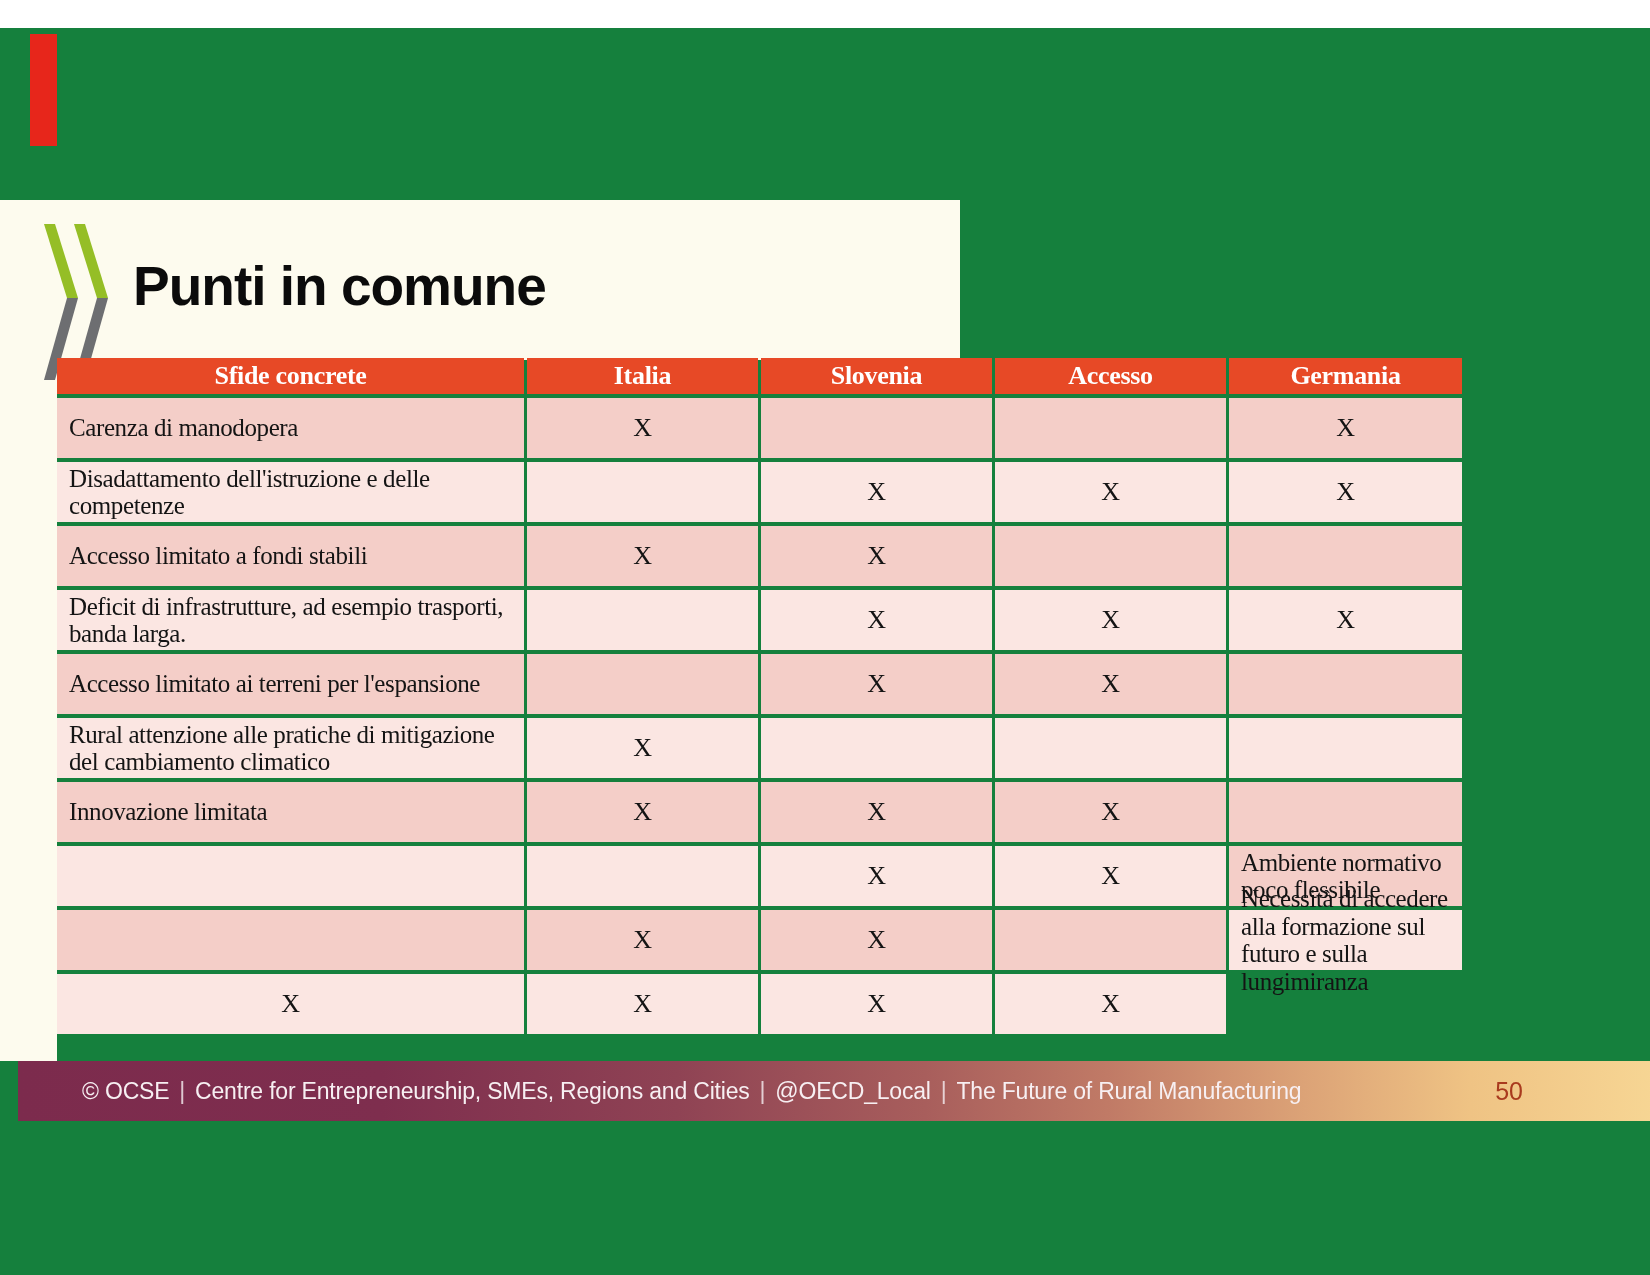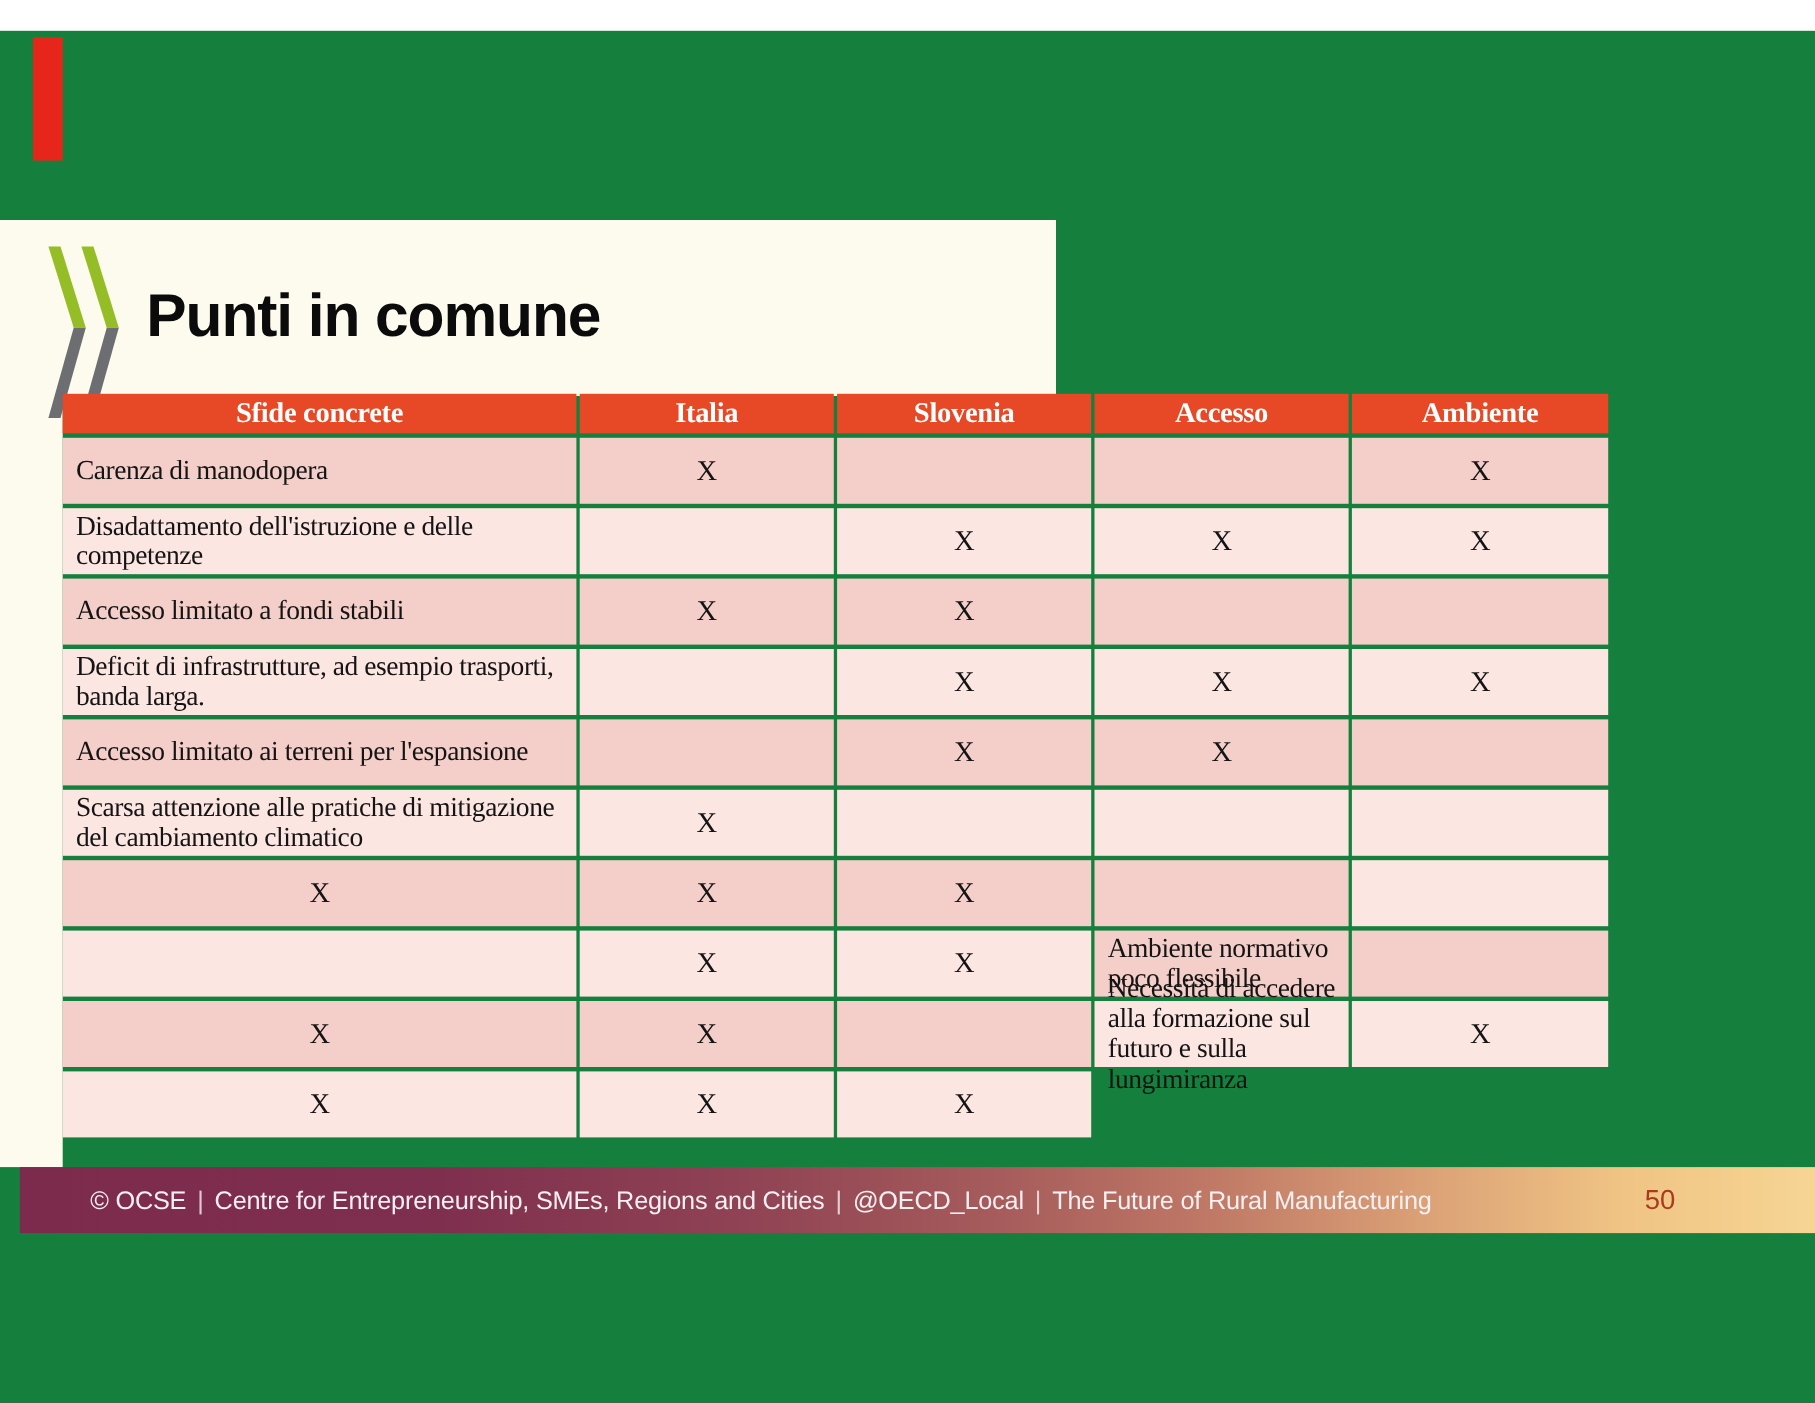--- a/index.html
+++ b/index.html
@@ -89,21 +89,21 @@
     <polygon points="67,80 78,80 55,162 44,162" fill="#6D6E71"></polygon>
   </svg>
 
   <div class="title">Punti in comune</div>
 
   <div class="table" id="challenge-table">
       <div class="hdr">Sfide concrete</div>
       <div class="hdr">Italia</div>
       <div class="hdr">Slovenia</div>
       <div class="hdr">Accesso</div>
-      <div class="hdr">Ambiente</div>
+      <div class="hdr">Germania</div>
       <div class="cell lbl row-dark">Carenza di manodopera</div>
       <div class="cell mark row-dark">X</div>
       <div class="cell mark row-dark"></div>
       <div class="cell mark row-dark"></div>
       <div class="cell mark row-dark">X</div>
       <div class="cell lbl row-light">Disadattamento dell'istruzione e delle competenze</div>
       <div class="cell mark row-light"></div>
       <div class="cell mark row-light">X</div>
       <div class="cell mark row-light">X</div>
       <div class="cell mark row-light">X</div>
@@ -115,25 +115,26 @@
       <div class="cell lbl row-light">Deficit di infrastrutture, ad esempio trasporti, banda larga.</div>
       <div class="cell mark row-light"></div>
       <div class="cell mark row-light">X</div>
       <div class="cell mark row-light">X</div>
       <div class="cell mark row-light">X</div>
       <div class="cell lbl row-dark">Accesso limitato ai terreni per l'espansione</div>
       <div class="cell mark row-dark"></div>
       <div class="cell mark row-dark">X</div>
       <div class="cell mark row-dark">X</div>
       <div class="cell mark row-dark"></div>
-      <div class="cell lbl row-light">Scarsa attenzione alle pratiche di mitigazione del cambiamento climatico</div>
+      <div class="cell lbl row-light">Rural attenzione alle pratiche di mitigazione del cambiamento climatico</div>
       <div class="cell mark row-light">X</div>
       <div class="cell mark row-light"></div>
       <div class="cell mark row-light"></div>
       <div class="cell mark row-light"></div>
+      <div class="cell lbl row-dark">Innovazione limitata</div>
       <div class="cell mark row-dark">X</div>
       <div class="cell mark row-dark">X</div>
       <div class="cell mark row-dark">X</div>
       <div class="cell mark row-dark"></div>
       <div class="cell mark row-light"></div>
       <div class="cell mark row-light"></div>
       <div class="cell mark row-light">X</div>
       <div class="cell mark row-light">X</div>
       <div class="cell lbl row-dark">Ambiente normativo poco flessibile</div>
       <div class="cell mark row-dark"></div>

